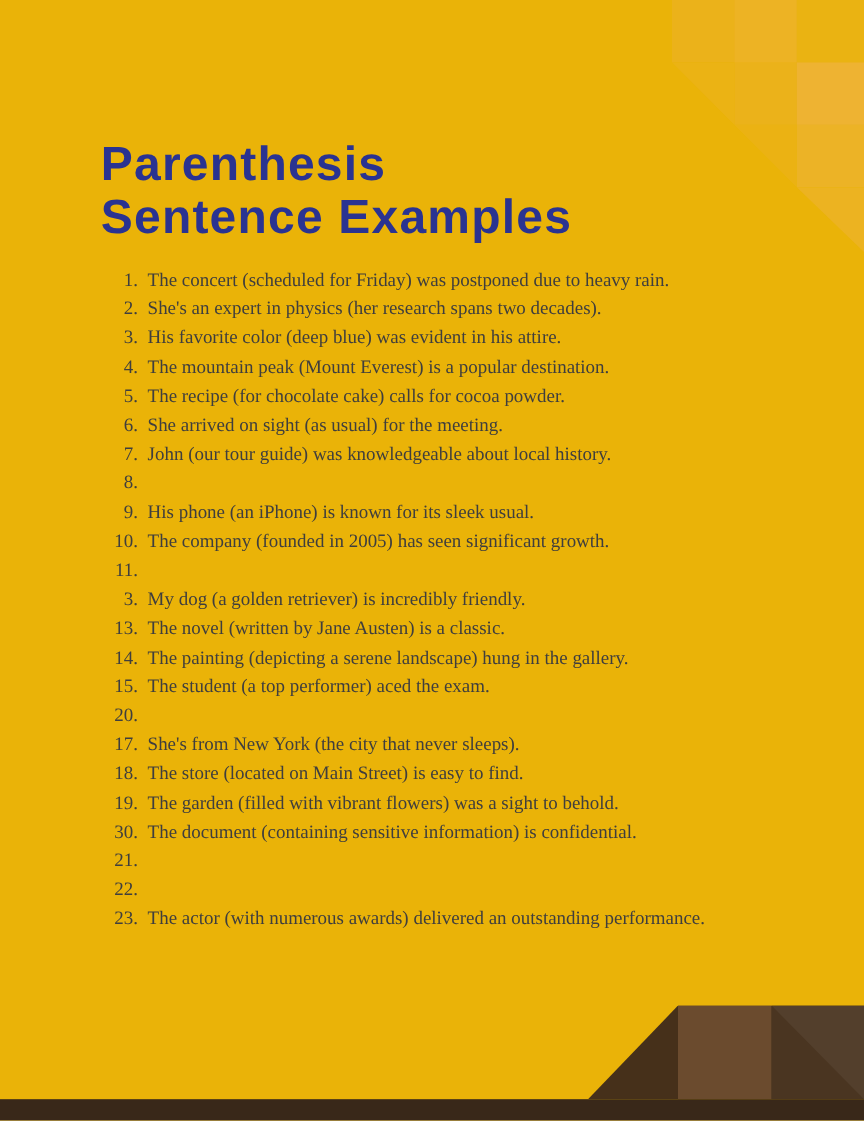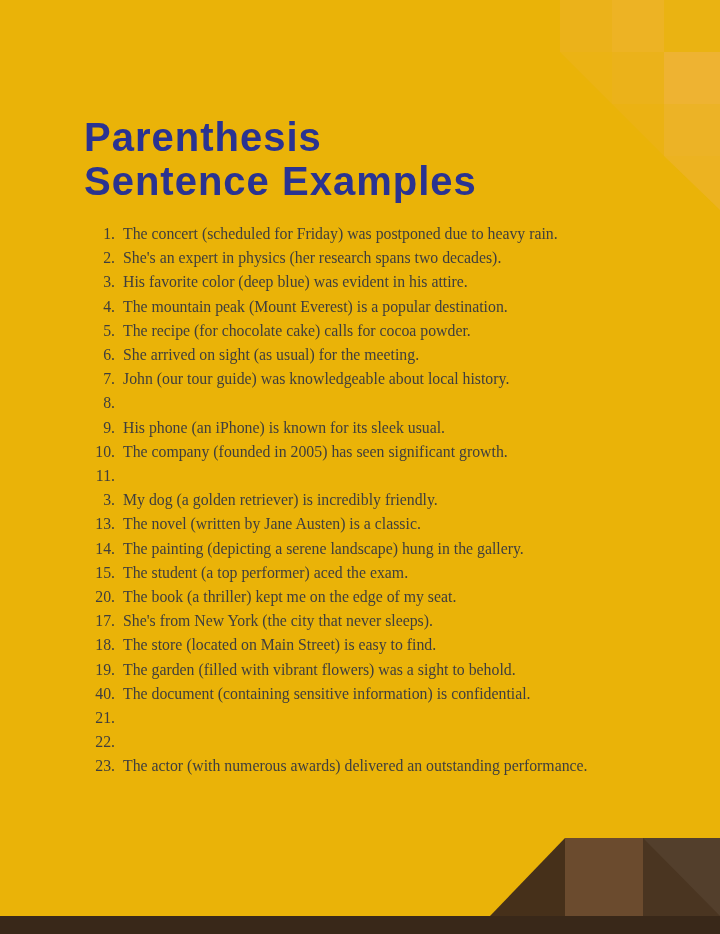--- a/index.html
+++ b/index.html
@@ -134,36 +134,35 @@
     <div class="row">
       <span class="num">14.</span>
       <span class="txt">The painting (depicting a serene landscape) hung in the gallery.</span>
     </div>
     <div class="row">
       <span class="num">15.</span>
       <span class="txt">The student (a top performer) aced the exam.</span>
     </div>
     <div class="row">
       <span class="num">20.</span>
-      <span class="txt">The book (a thriller) kept me on the edge of my seat.</span>
     </div>
     <div class="row">
       <span class="num">17.</span>
       <span class="txt">She's from New York (the city that never sleeps).</span>
     </div>
     <div class="row">
       <span class="num">18.</span>
       <span class="txt">The store (located on Main Street) is easy to find.</span>
     </div>
     <div class="row">
       <span class="num">19.</span>
       <span class="txt">The garden (filled with vibrant flowers) was a sight to behold.</span>
     </div>
     <div class="row">
-      <span class="num">40.</span>
+      <span class="num">30.</span>
       <span class="txt">The document (containing sensitive information) is confidential.</span>
     </div>
     <div class="row">
       <span class="num">21.</span>
     </div>
     <div class="row">
       <span class="num">22.</span>
     </div>
     <div class="row">
       <span class="num">23.</span>

